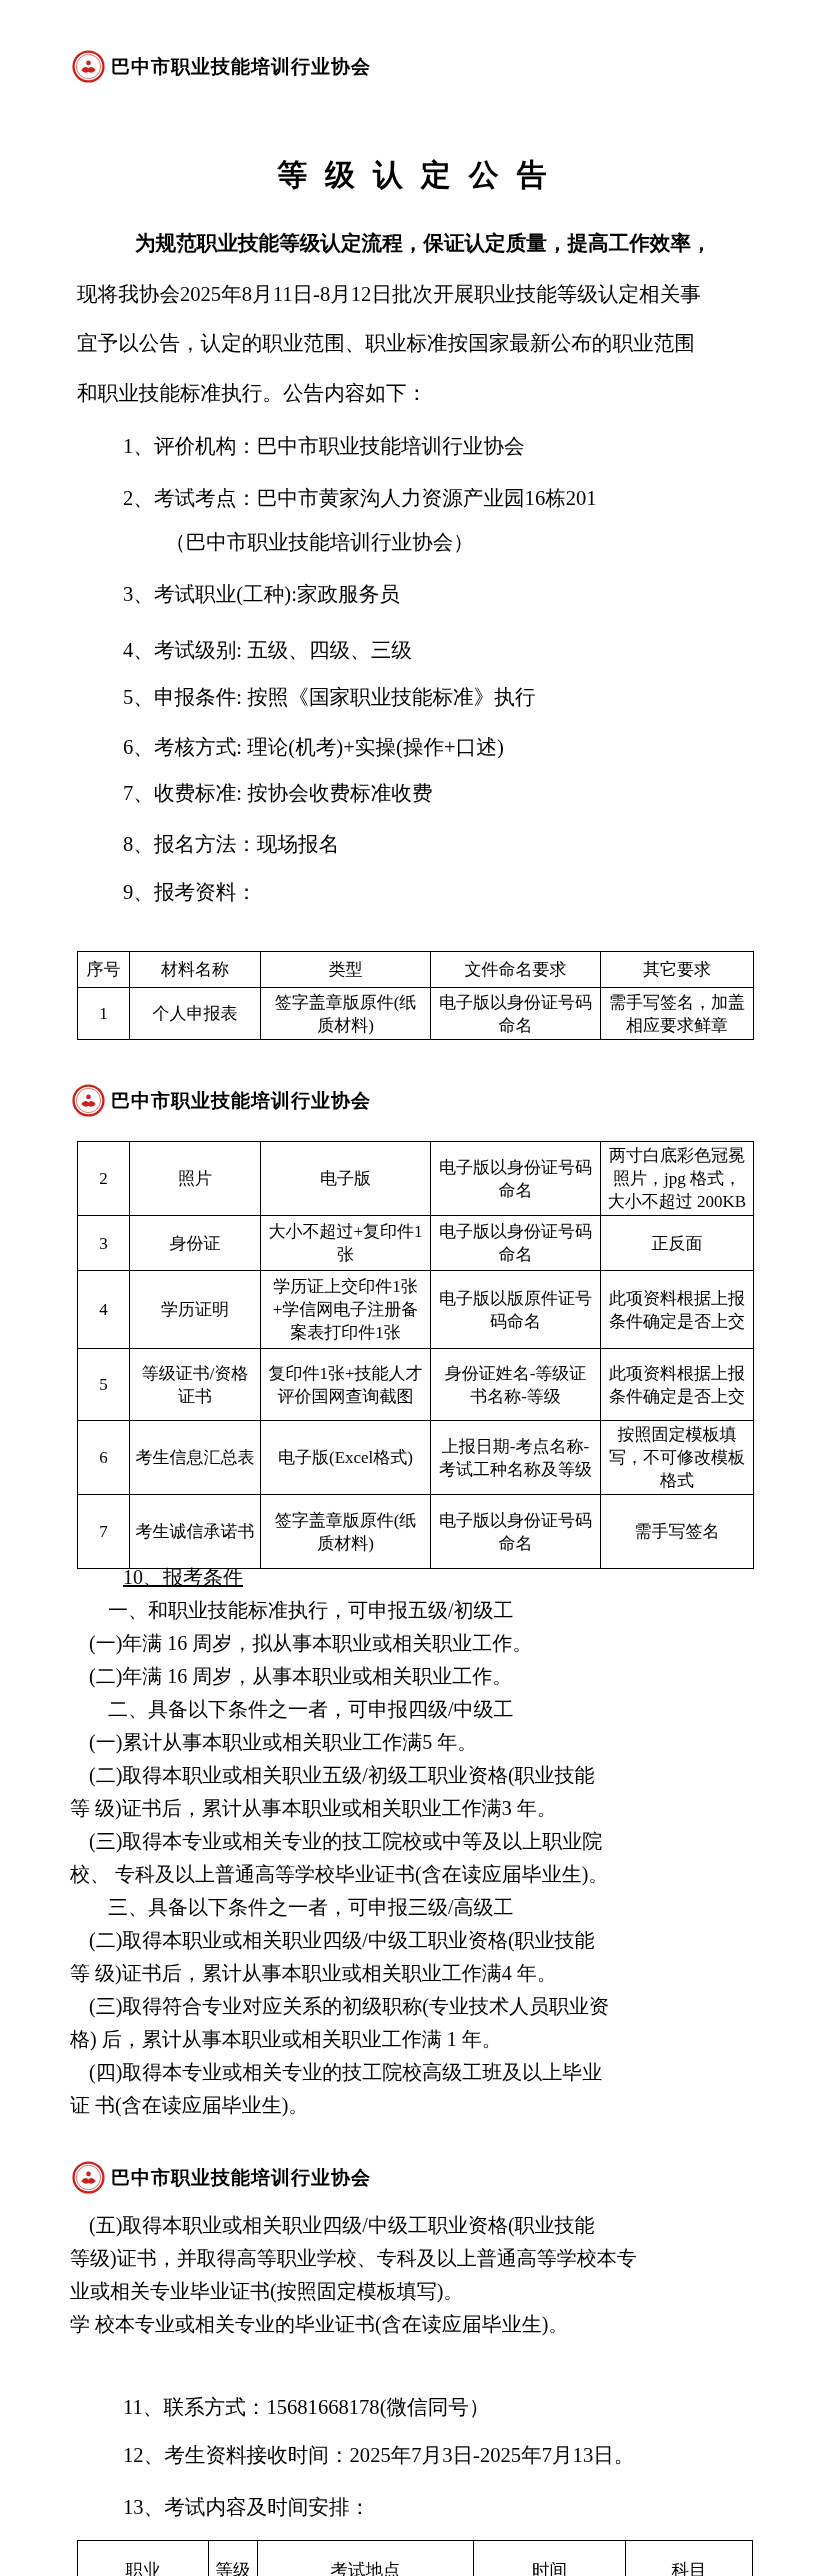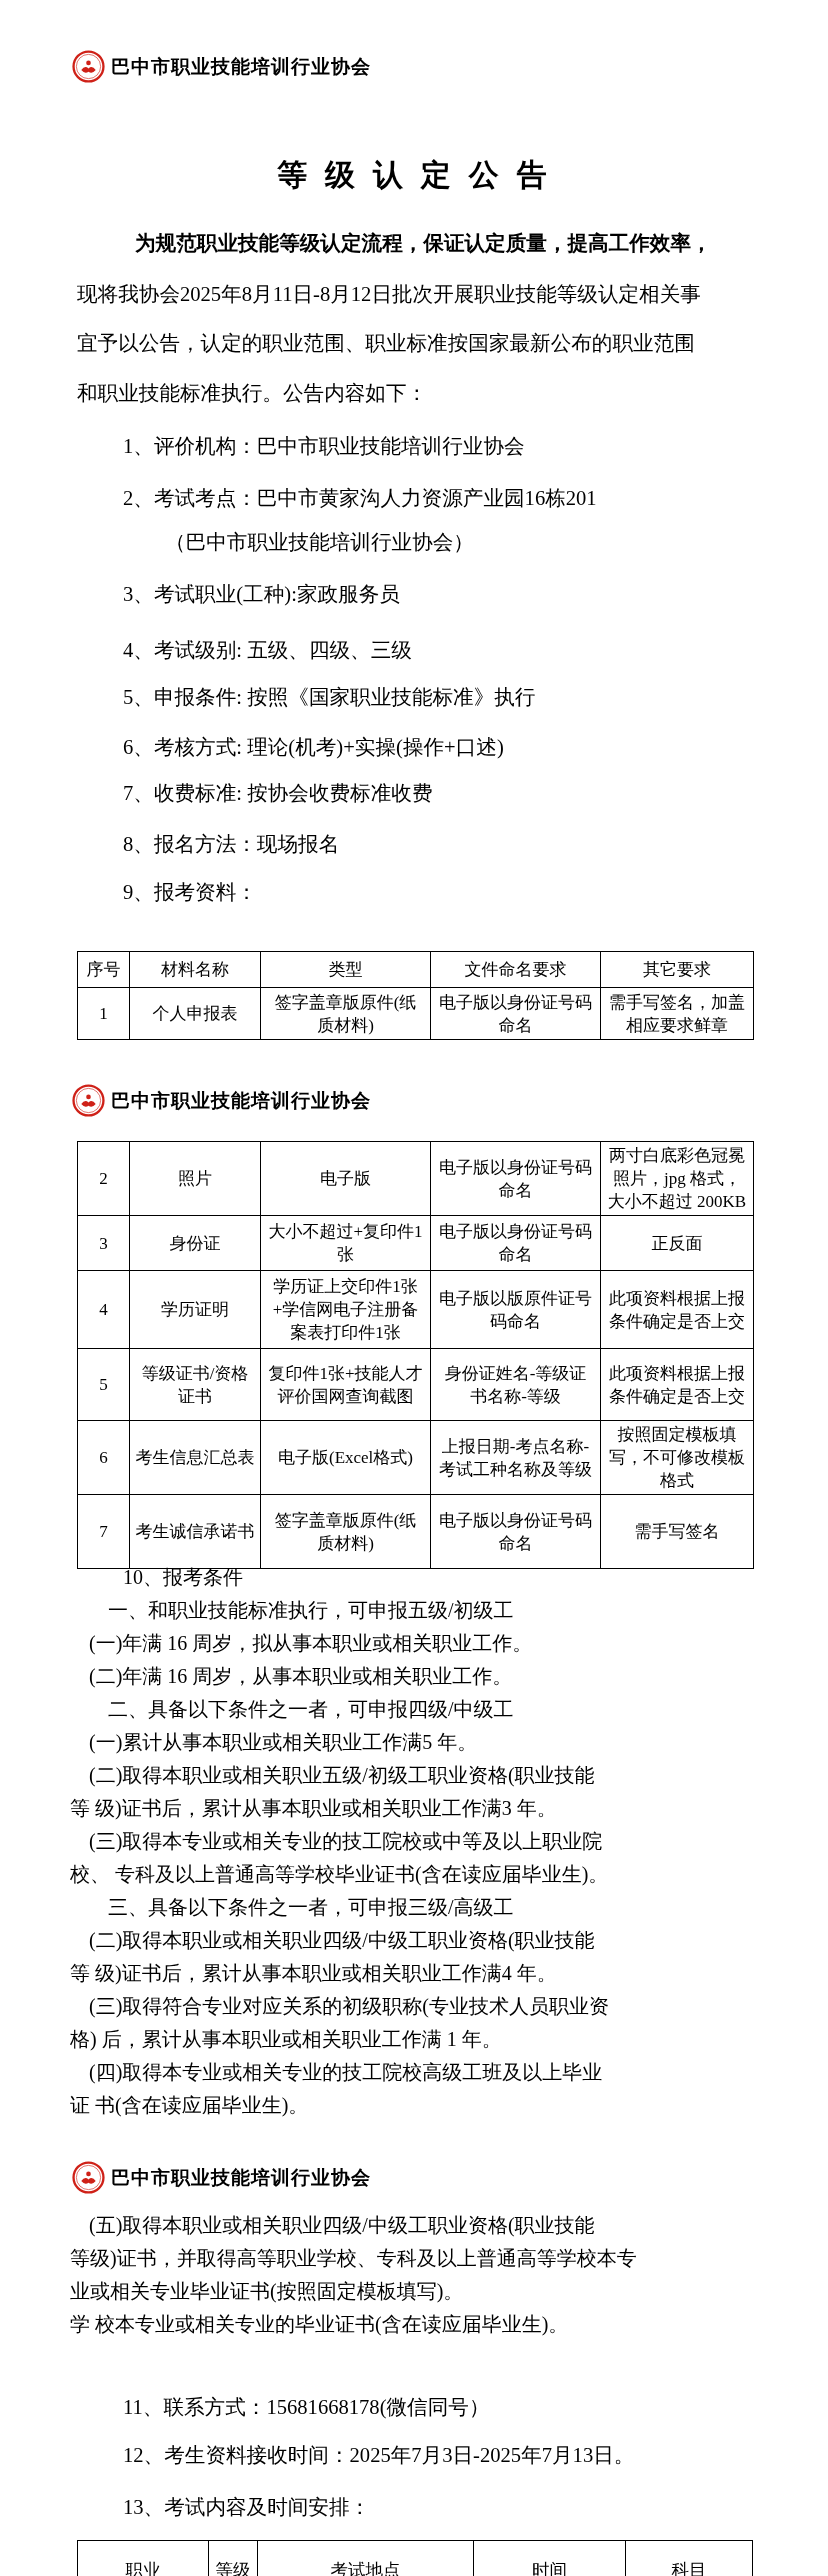--- a/index.html
+++ b/index.html
@@ -13,21 +13,21 @@
   .orgname{font-family:"Liberation Sans","DejaVu Sans",sans-serif;font-weight:700;font-size:19px;letter-spacing:1px;}
   
   .title{left:0;width:829px;text-align:center;font-size:30px;font-weight:700;letter-spacing:5.2px;}
   
   .line{height:33px;line-height:33px;font-size:20.6px;white-space:nowrap;}
   .intro-line{left:77px;}
   .ind-first{padding-left:58px;font-weight:bold;}
   
   .cond{left:70px;}
   .cline{height:33px;line-height:33px;font-size:20px;white-space:nowrap;}
-  .c-num{padding-left:53px;}
+  .c-num{padding-left:53px;text-decoration:underline;}
   .c-sub{padding-left:38px;}
   .c-item{padding-left:19px;}
   .c-cont{padding-left:0;}
   
   table{border-collapse:collapse;table-layout:fixed;background:#fff;}
   .mtable{width:676px;font-size:17px;}
   .mtable td{border:1px solid #000;text-align:center;vertical-align:middle;line-height:23px;padding:2.1px 5.2px;word-break:break-all;}
   .mtable td.ttl{text-align:left;font-size:18px;padding-left:7.2px;word-break:keep-all;white-space:nowrap;}
   .stable{width:676px;font-size:17.5px;}
   .stable td{border:1px solid #000;text-align:center;vertical-align:middle;line-height:24px;padding:2.1px 5.2px;}

